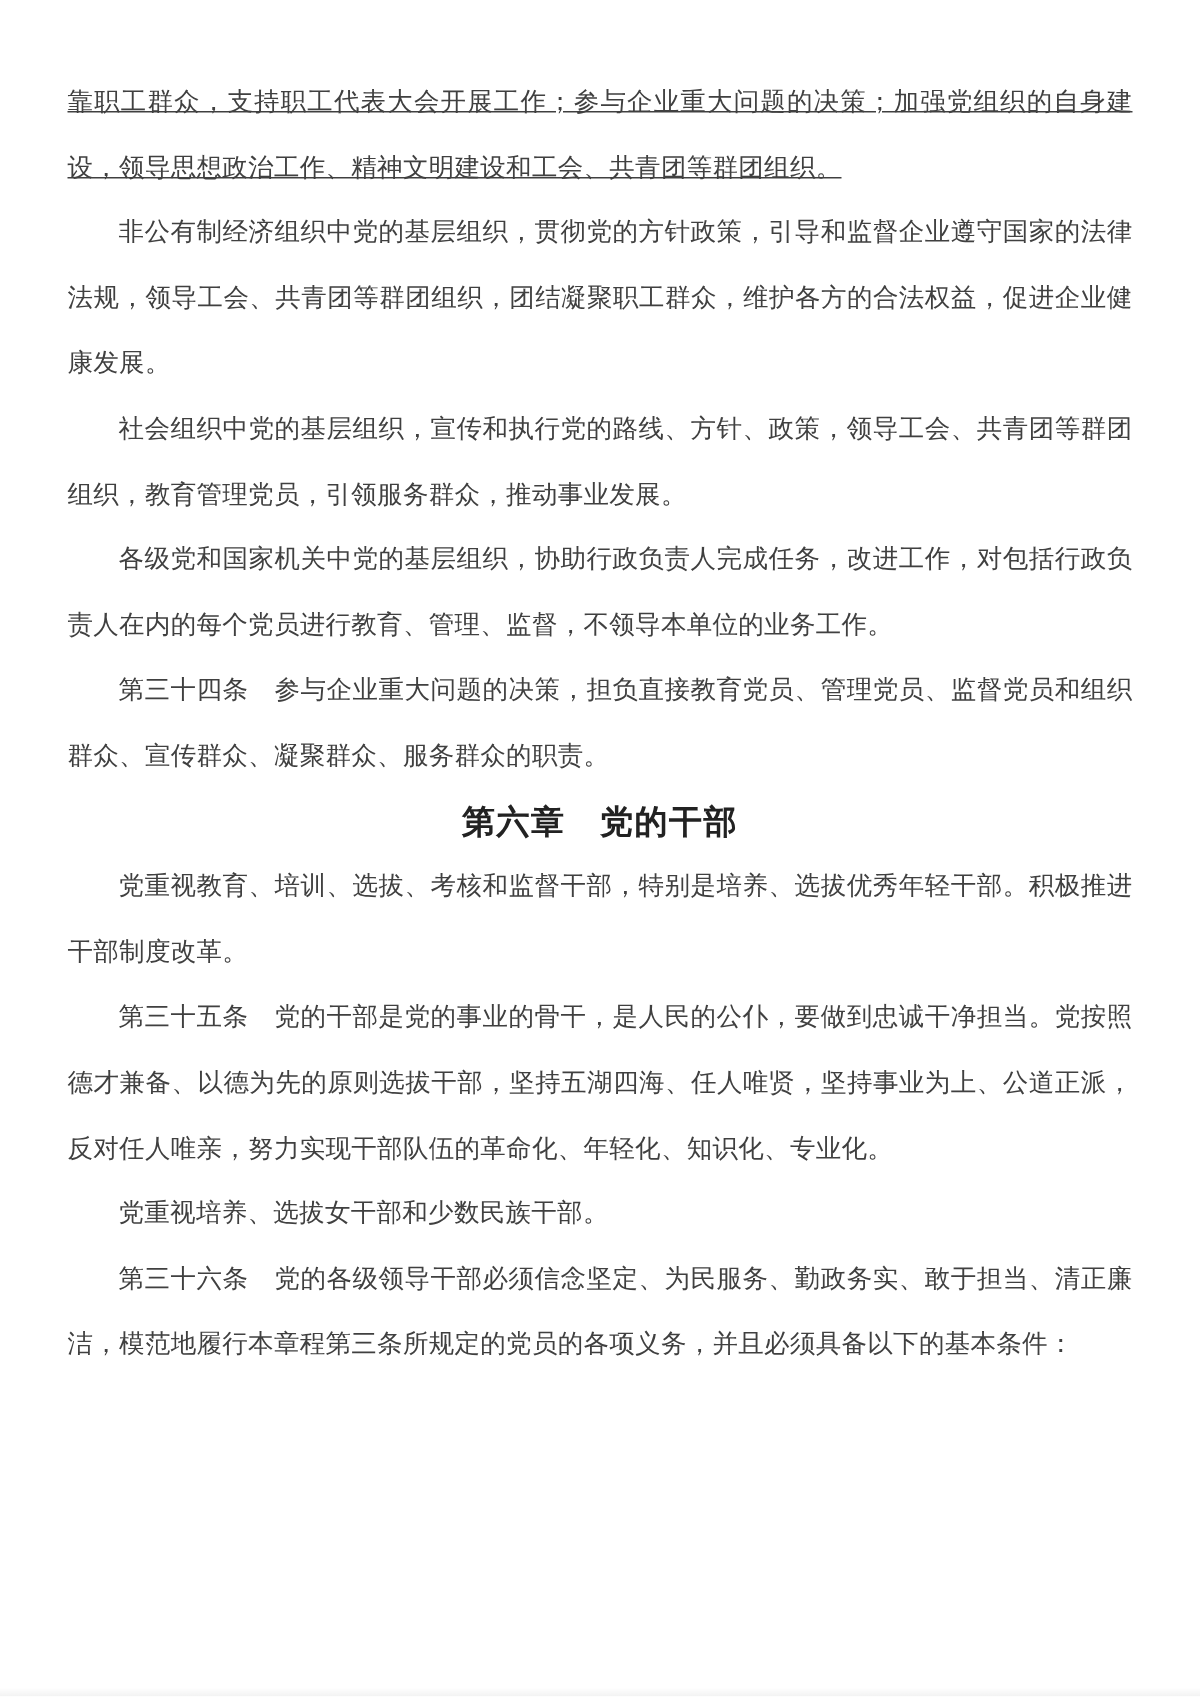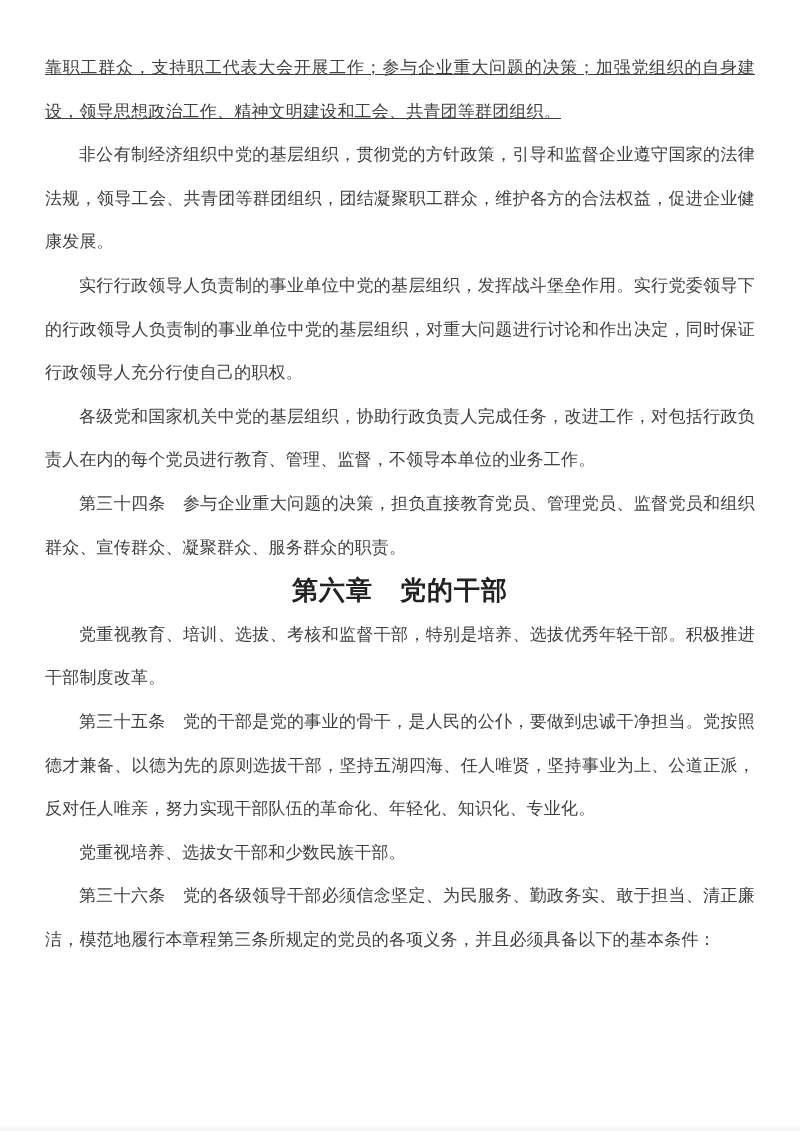--- a/index.html
+++ b/index.html
@@ -33,21 +33,21 @@
     text-indent: 2em;
   }
   .content p.no-indent {
     text-indent: 0;
     text-decoration: underline;
   }
   .chapter-heading {
     margin: 0;
     padding: 0;
     font-family: "Liberation Serif", serif;
-    font-size: 26px;
+    font-size: 22px;
     font-weight: bold;
     color: var(--heading-color, #222222);
     text-align: center;
     text-indent: 0;
     line-height: 43.6px;
     letter-spacing: 1px;
   }
   .page-bottom-edge {
     position: absolute;
     left: 0;
@@ -61,22 +61,22 @@
 </head>
 <body>
 
 <div class="page">
   <div class="content">
 
     <p class="no-indent">靠职工群众，支持职工代表大会开展工作；参与企业重大问题的决策；加强党组织的自身建设，领导思想政治工作、精神文明建设和工会、共青团等群团组织。</p>
 
     <p>非公有制经济组织中党的基层组织，贯彻党的方针政策，引导和监督企业遵守国家的法律法规，领导工会、共青团等群团组织，团结凝聚职工群众，维护各方的合法权益，促进企业健康发展。</p>
 
+    <p>社会组织中党的基层组织，宣传和执行党的路线、方针、政策，领导工会、共青团等群团组织，教育管理党员，引领服务群众，推动事业发展。</p>
 
-    <p>实行行政领导人负责制的事业单位中党的基层组织，发挥战斗堡垒作用。实行党委领导下的行政领导人负责制的事业单位中党的基层组织，对重大问题进行讨论和作出决定，同时保证行政领导人充分行使自己的职权。</p>
 
     <p>各级党和国家机关中党的基层组织，协助行政负责人完成任务，改进工作，对包括行政负责人在内的每个党员进行教育、管理、监督，不领导本单位的业务工作。</p>
 
     <p>第三十四条　参与企业重大问题的决策，担负直接教育党员、管理党员、监督党员和组织群众、宣传群众、凝聚群众、服务群众的职责。</p>
 
     <h2 class="chapter-heading">第六章　党的干部</h2>
 
     <p>党重视教育、培训、选拔、考核和监督干部，特别是培养、选拔优秀年轻干部。积极推进干部制度改革。</p>
 
     <p>第三十五条　党的干部是党的事业的骨干，是人民的公仆，要做到忠诚干净担当。党按照德才兼备、以德为先的原则选拔干部，坚持五湖四海、任人唯贤，坚持事业为上、公道正派，反对任人唯亲，努力实现干部队伍的革命化、年轻化、知识化、专业化。</p>

